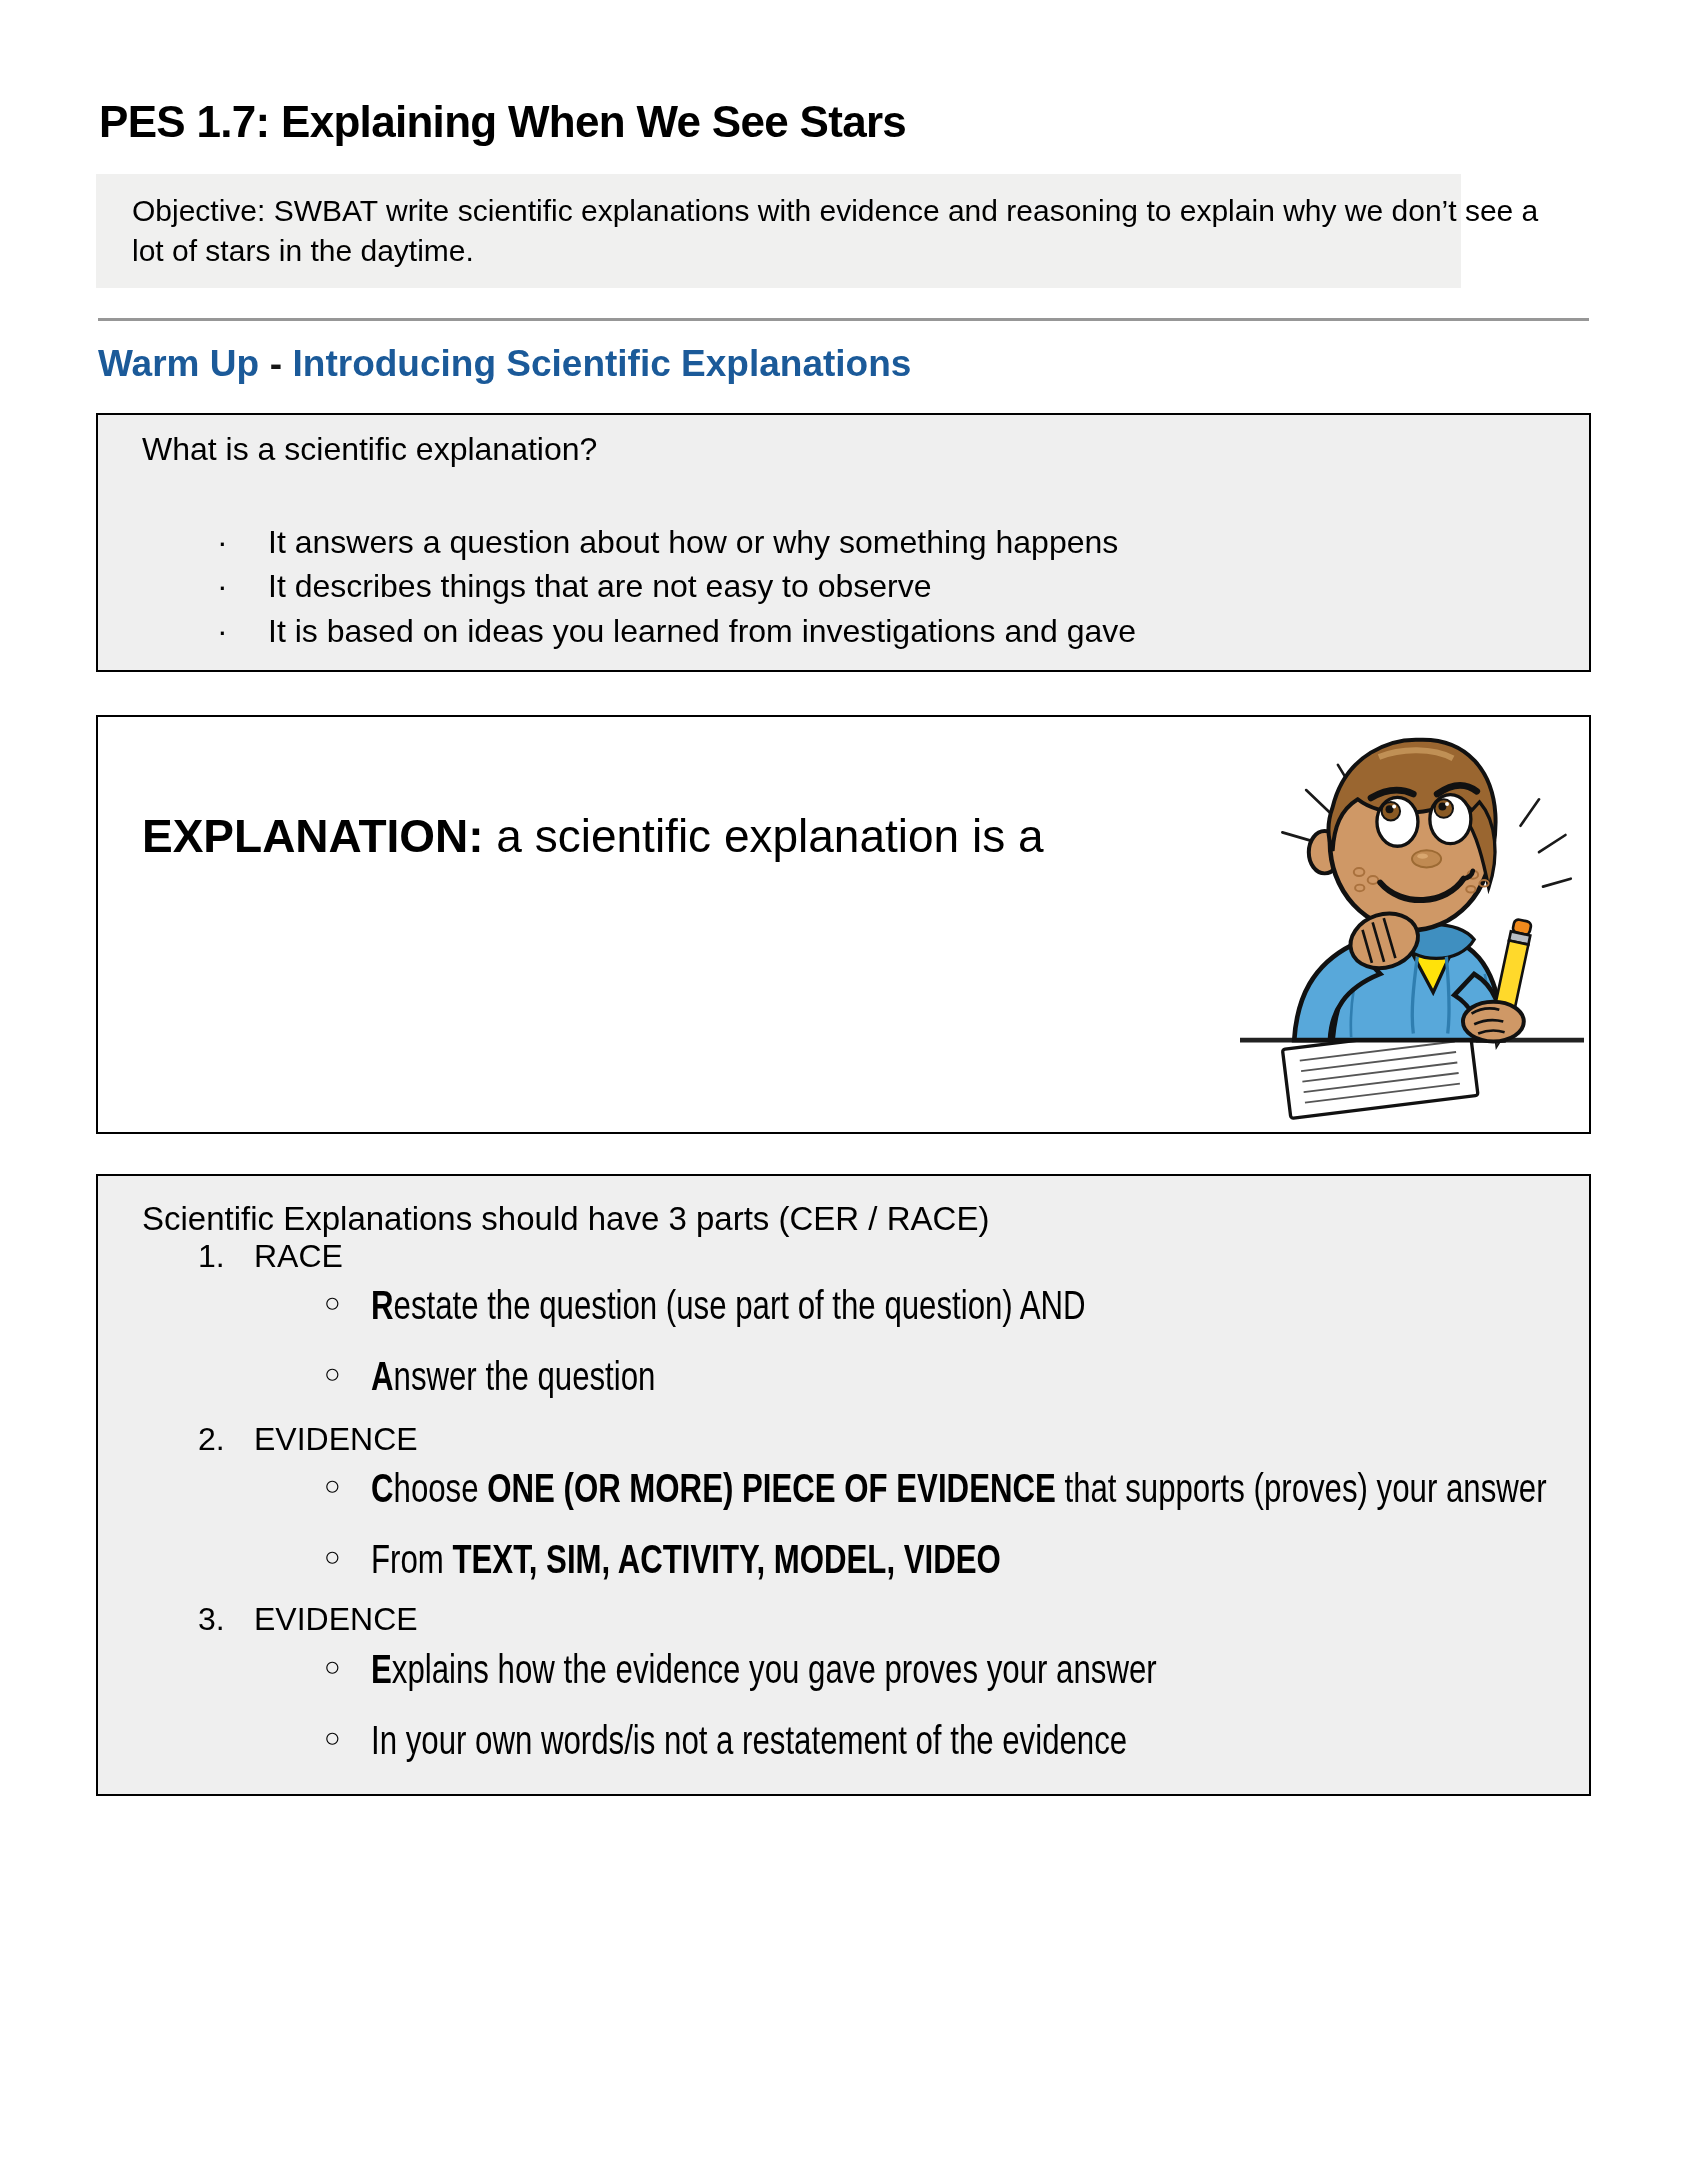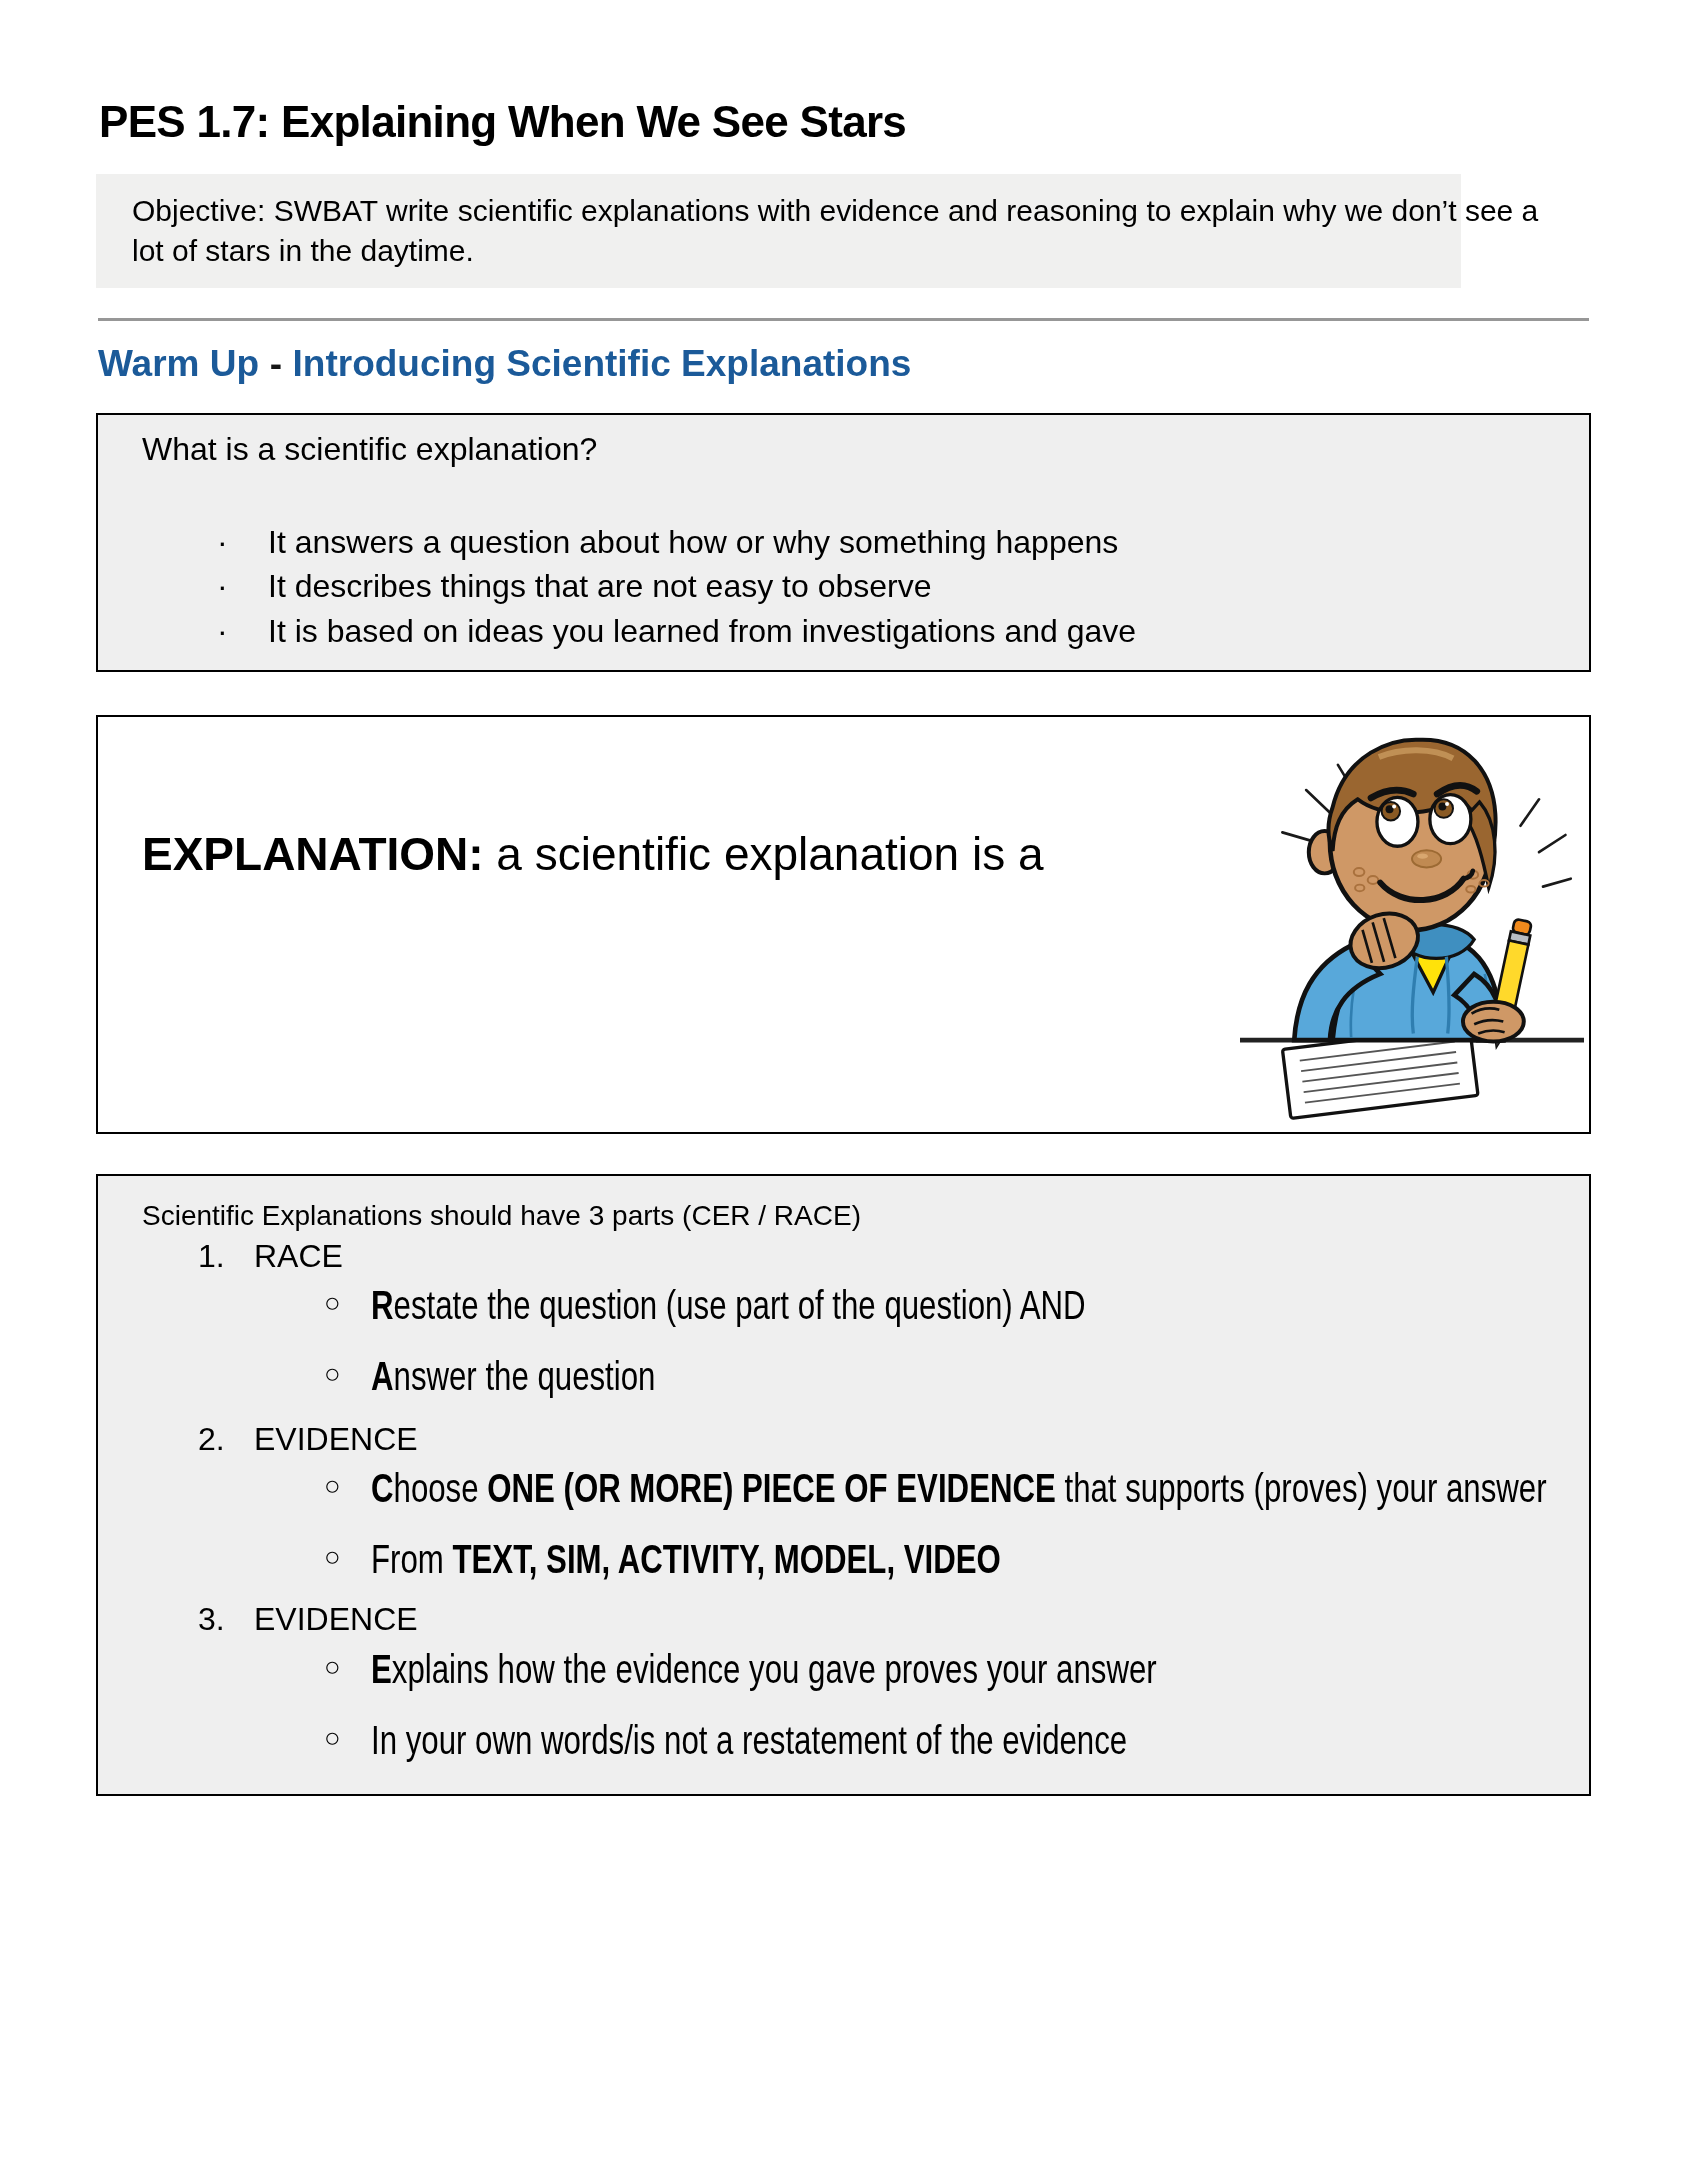--- a/index.html
+++ b/index.html
@@ -25,21 +25,21 @@
   #cer-box{left:96px;top:1174px;width:1495px;height:622px;background:#efefef;}
   
   .wb-q{left:44px;top:16px;font-size:32px;}
   .wb-row{font-size:32px;}
   .wb-marker{position:absolute;left:100px;width:26.5px;text-align:center;}
   .wb-text{position:absolute;left:159px;white-space:nowrap;}
   
   .exp-para{position:absolute;left:44px;font-size:46px;line-height:62px;white-space:nowrap;}
   .exp-illustration{position:absolute;top:4px;right:5.3px;width:344px;height:404px;}
   
-  .cer-h{left:44px;top:24px;font-size:28px;}
+  .cer-h{left:44px;top:24px;font-size:33px;}
   .cer-item{font-size:32px;}
   .cer-num{position:absolute;left:100px;}
   .cer-label{position:absolute;left:156px;}
   .cer-sub-circ{position:absolute;left:226px;font-size:28px;top:4px;}
   .cer-sub-text{position:absolute;left:273px;}
   .cond{display:inline-block;font-size:40px;transform:scaleX(0.78);transform-origin:0 0;white-space:nowrap;letter-spacing:0;}
   .b{font-weight:700;}
 </style>
 </head>
 <body>
@@ -66,21 +66,21 @@
     <span class="wb-marker">·</span>
     <span class="wb-text">It describes things that are not easy to observe</span>
   </div>
   <div class="abs wb-row" style="top:198px;">
     <span class="wb-marker">·</span>
     <span class="wb-text">It is based on ideas you learned from investigations and gave</span>
   </div>
 </div>
 
 <div class="abs box" id="exp-box">
-  <div class="exp-para" style="top:106px;">
+  <div class="exp-para" style="top:88px;">
     <div><span class="b">EXPLANATION:</span><span> a scientific explanation is a</span></div>
   </div>
 
   <svg class="exp-illustration" viewBox="0 0 520 610" xmlns="http://www.w3.org/2000/svg">
 
     <g stroke="#1a1a1a" stroke-width="4" stroke-linecap="round">
       <line x1="148" y1="66" x2="176" y2="112"></line>
       <line x1="100" y1="104" x2="140" y2="142"></line>
       <line x1="64" y1="168" x2="112" y2="182"></line>
       <line x1="452" y1="118" x2="424" y2="158"></line>

